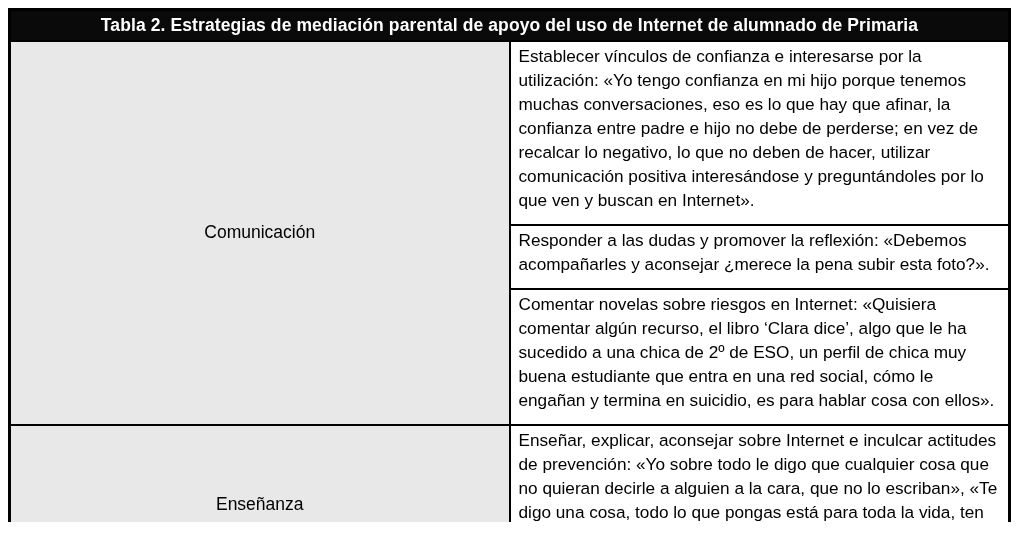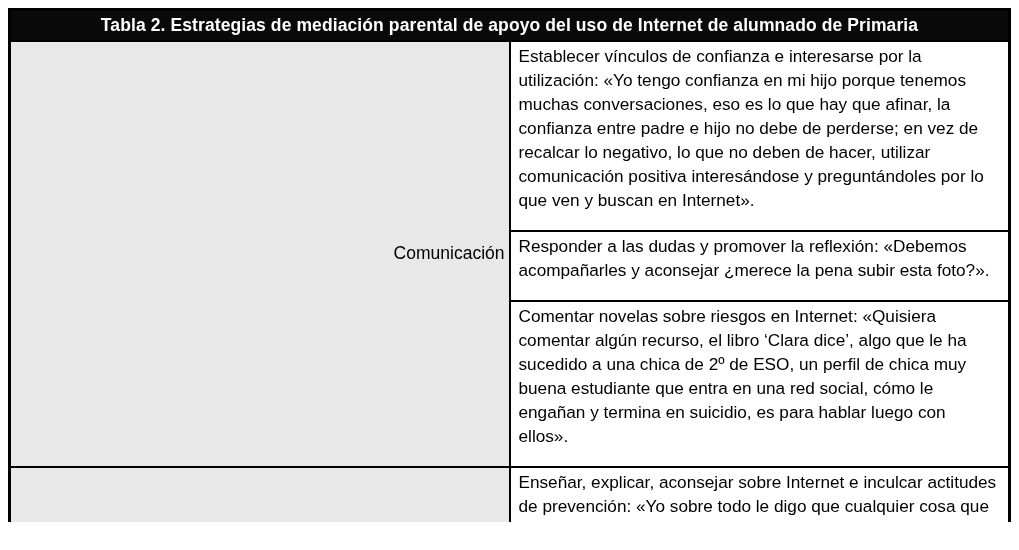--- a/index.html
+++ b/index.html
@@ -34,31 +34,31 @@
     font-weight: bold;
     font-size: 17.5px;
     text-align: center;
     height: 31px;
     padding: 2px 6px;
     letter-spacing: 0.1px;
   }
   td.cat-cell {
     width: 138px;
     background: #e8e8e8;
-    text-align: right;
+    text-align: center;
     vertical-align: middle;
     font-size: 17.5px;
     padding: 2px 4px;
   }
   td.txt-cell {
     background: #ffffff;
     vertical-align: middle;
     font-size: 17.2px;
     line-height: 24px;
-    padding: 2px 10px 18px 8px;
+    padding: 2px 10px 12px 8px;
     text-align: left;
   }
   .h-r1 { height: 106px; }
   .h-r2 { height: 52px; }
   .h-r3 { height: 67px; }
   .h-r4 { height: 99px; }
 </style>
 </head>
 <body>
 
@@ -71,21 +71,21 @@
     </thead>
     <tbody>
       <tr class="h-r1">
         <td class="cat-cell" rowspan="3">Comunicación</td>
         <td class="txt-cell">Establecer vínculos de confianza e interesarse por la utilización: «Yo tengo confianza en mi hijo porque tenemos muchas conversaciones, eso es lo que hay que afinar, la confianza entre padre e hijo no debe de perderse; en vez de recalcar lo negativo, lo que no deben de hacer, utilizar comunicación positiva interesándose y preguntándoles por lo que ven y buscan en Internet».</td>
       </tr>
       <tr class="h-r2">
         <td class="txt-cell">Responder a las dudas y promover la reflexión: «Debemos acompañarles y aconsejar ¿merece la pena subir esta foto?».</td>
       </tr>
       <tr class="h-r3">
-        <td class="txt-cell">Comentar novelas sobre riesgos en Internet: «Quisiera comentar algún recurso, el libro ‘Clara dice’, algo que le ha sucedido a una chica de 2º de ESO, un perfil de chica muy buena estudiante que entra en una red social, cómo le engañan y termina en suicidio, es para hablar luego con ellos».</td>
+        <td class="txt-cell">Comentar novelas sobre riesgos en Internet: «Quisiera comentar algún recurso, el libro ‘Clara dice’, algo que le ha sucedido a una chica de 2º de ESO, un perfil de chica muy buena estudiante que entra en una red social, cómo le engañan y termina en suicidio, es para hablar cosa con ellos».</td>
       </tr>
       <tr class="h-r4">
         <td class="cat-cell">Enseñanza</td>
         <td class="txt-cell">Enseñar, explicar, aconsejar sobre Internet e inculcar actitudes de prevención: «Yo sobre todo le digo que cualquier cosa que no quieran decirle a alguien a la cara, que no lo escriban», «Te digo una cosa, todo lo que pongas está para toda la vida, ten mucho cuidado, no te fíes de nadie, si te envían una invitación por WhatsApp, si contestas, contesta a todo con mentira».</td>
       </tr>
 
     </tbody>
   </table>
 </div>
 

